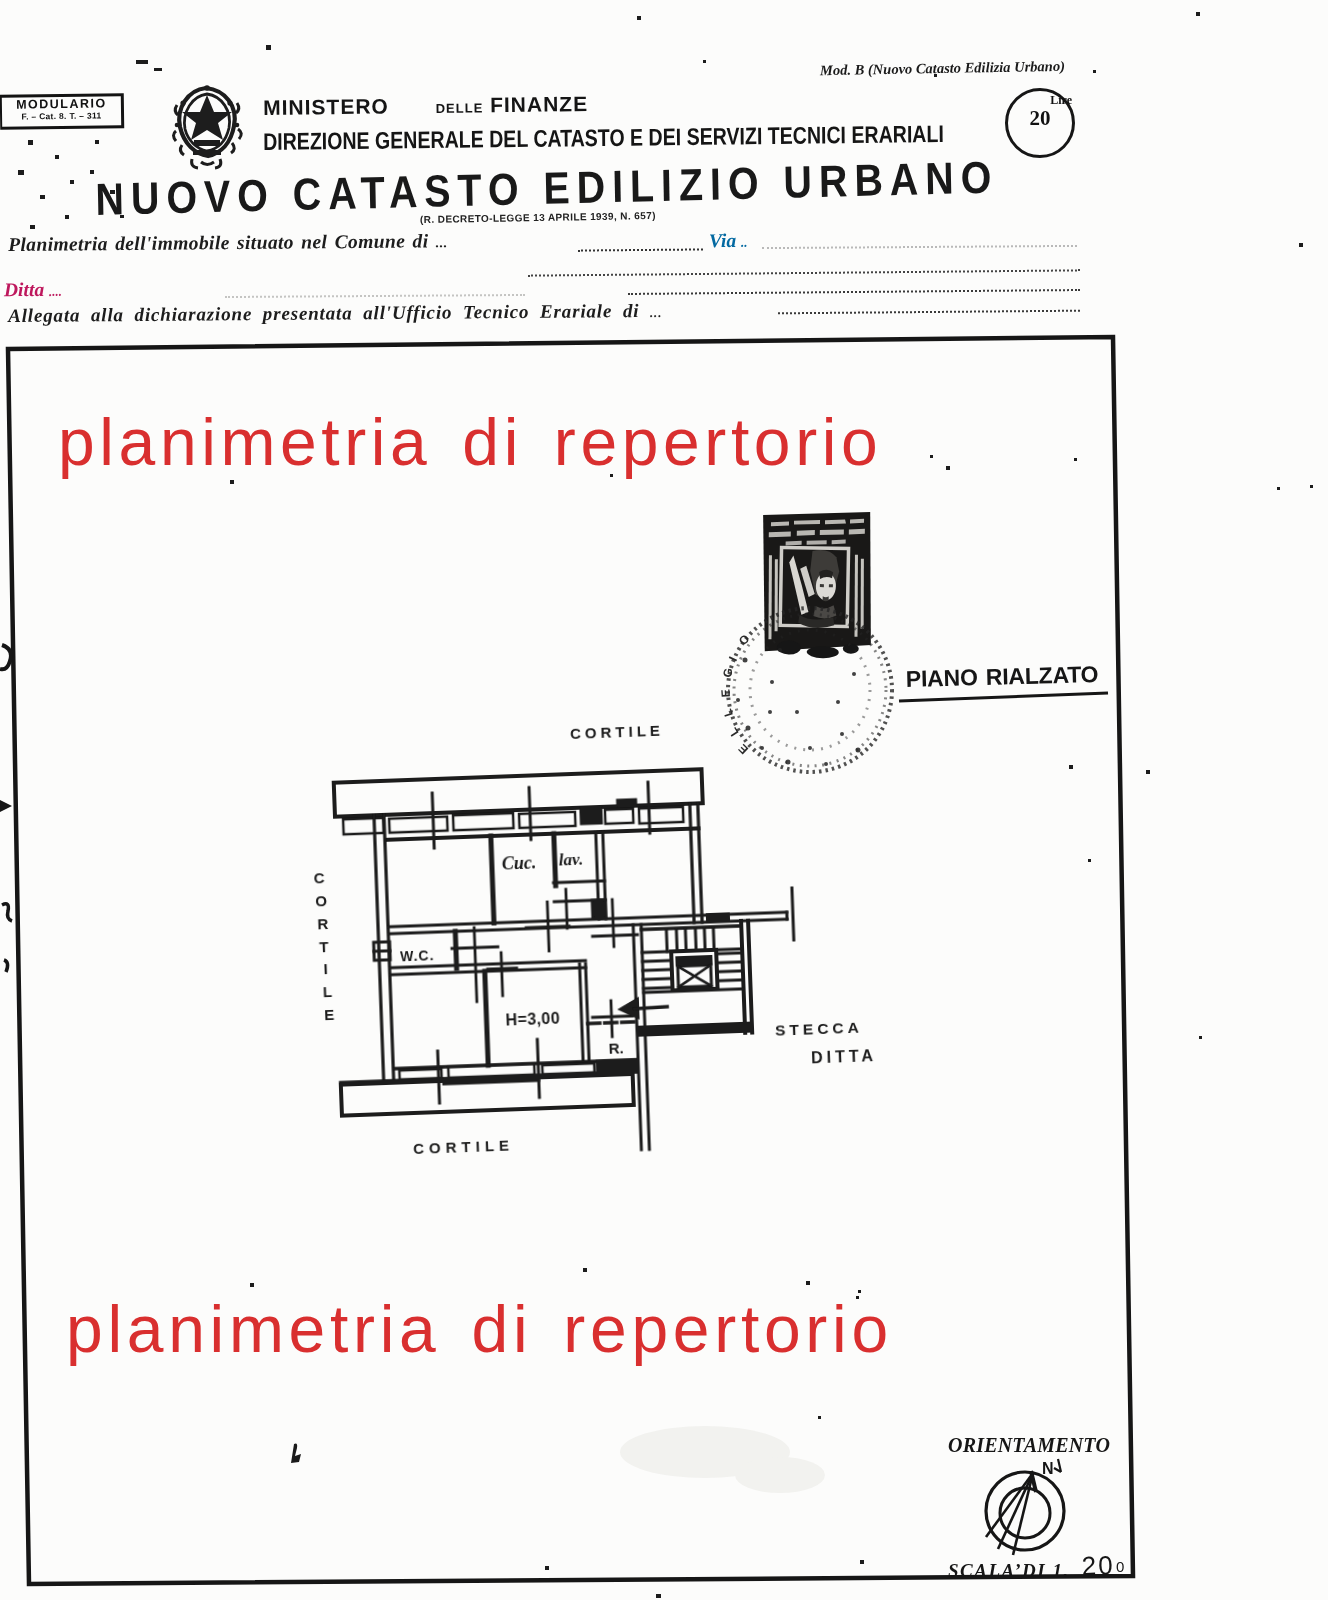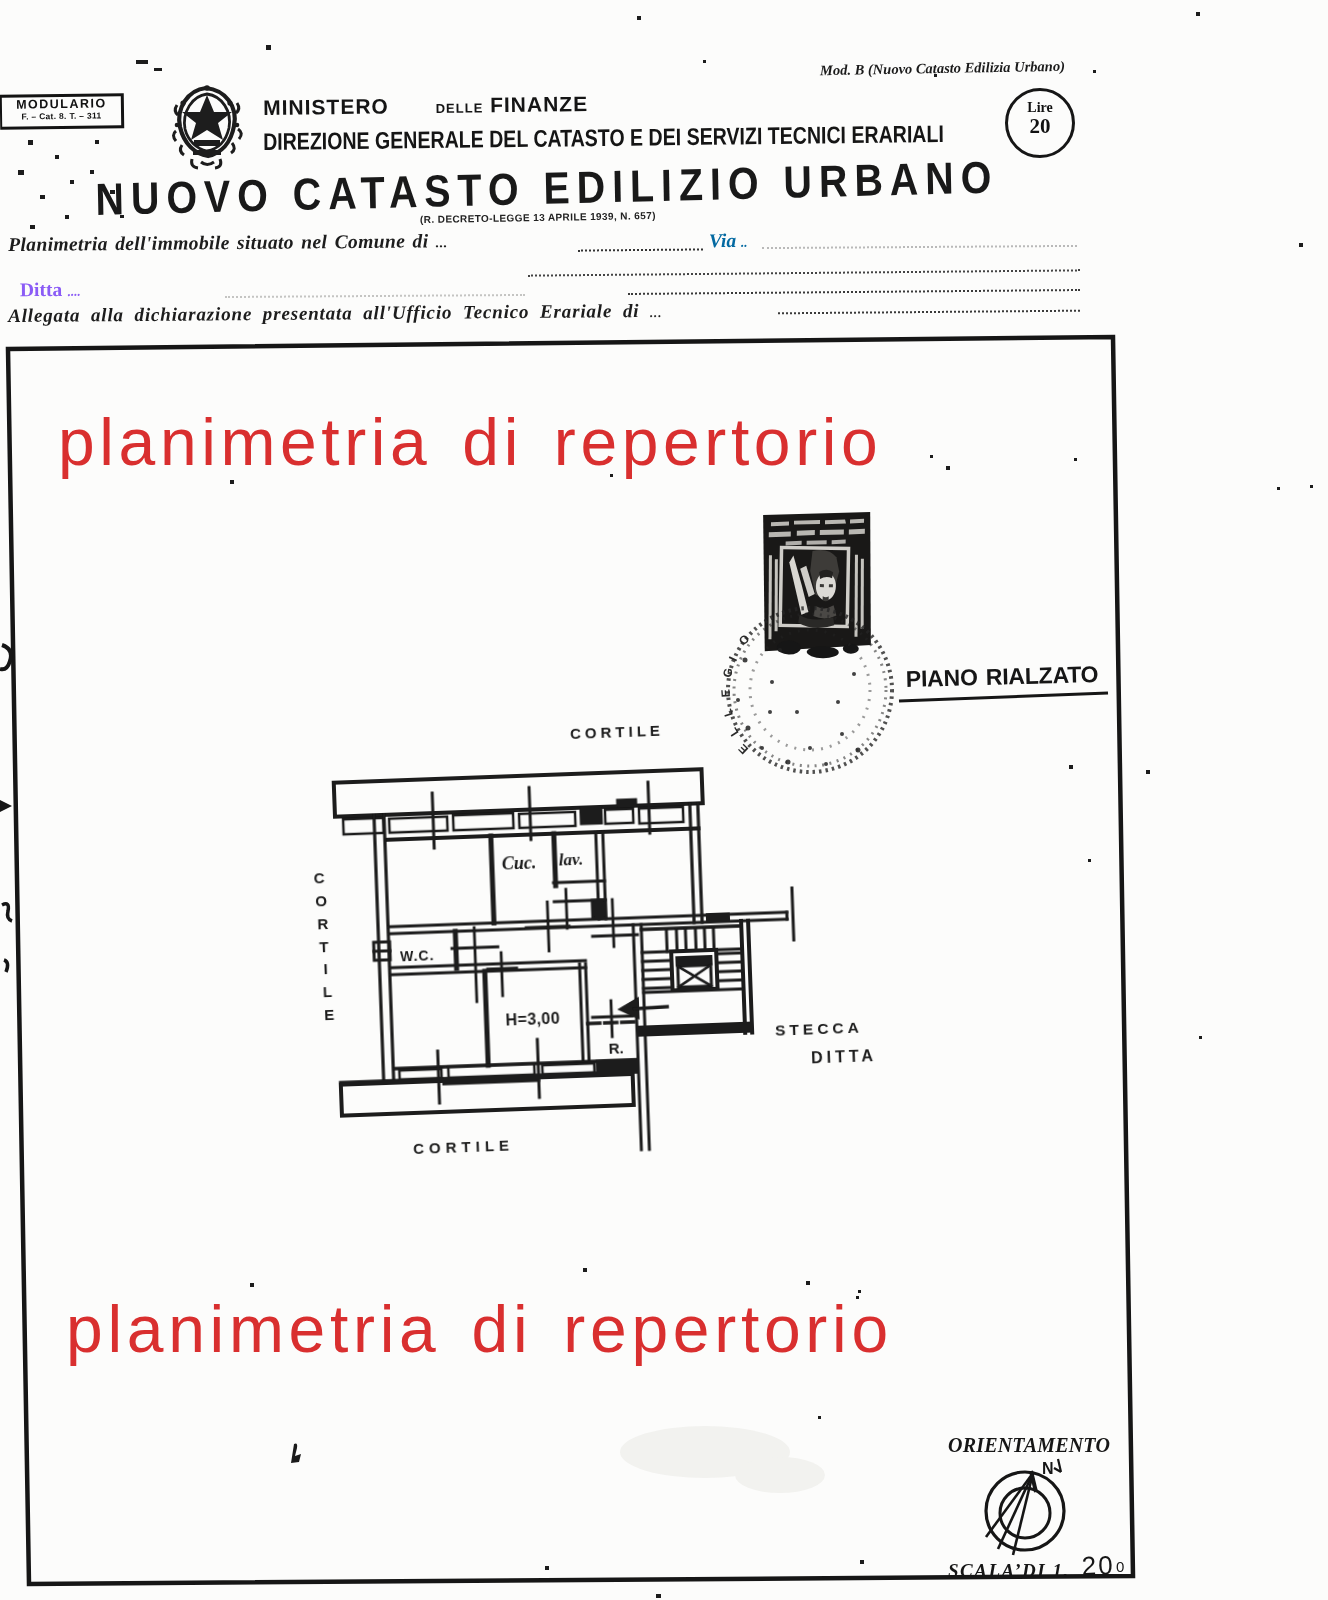--- a/index.html
+++ b/index.html
@@ -39,35 +39,35 @@
 
 <div class="abs" style="left:263px;top:128px;width:860px;font-size:24px;font-weight:bold;color:#151515;transform:scaleX(0.815) rotate(-0.55deg);transform-origin:left top;white-space:nowrap;">DIREZIONE GENERALE DEL CATASTO E DEI SERVIZI TECNICI ERARIALI</div>
 
 <div class="abs" style="left:96px;top:174px;width:920px;font-size:45px;font-weight:bold;color:#191919;letter-spacing:8px;transform:scaleX(0.875) rotate(-1.25deg);transform-origin:left bottom;white-space:nowrap;">NUOVO CATASTO EDILIZIO URBANO</div>
 
 <div class="abs" style="left:420px;top:212px;font-size:10px;font-weight:bold;color:#222;letter-spacing:0.4px;transform:rotate(-1deg);" class2="ser">(R. DECRETO-LEGGE 13 APRILE 1939, N. 657)</div>
 
 <div class="abs ser" style="left:820px;top:60px;font-size:14.5px;font-weight:bold;font-style:italic;color:#1a1a1a;transform:rotate(-1deg);">Mod. B (Nuovo Catasto Edilizia Urbano)</div>
 
 <div class="abs" style="left:1005px;top:88px;width:64px;height:64px;border:3.5px solid #161616;border-radius:50%;text-align:center;">
-  <div class="ser" style="font-size:14px;font-weight:bold;color:#111;margin-top:9px;line-height:16px;">Lire</div>
+  <div class="ser" style="font-size:12px;font-weight:bold;color:#111;margin-top:1px;line-height:16px;text-align:right;">Lire</div>
   <div class="ser" style="font-size:21px;font-weight:bold;color:#111;line-height:20px;">20</div>
 </div>
 
 <div class="abs ser" style="left:8px;top:234px;font-size:19.5px;font-weight:bold;font-style:italic;color:#1d1d1d;letter-spacing:0.4px;word-spacing:2px;transform:rotate(-0.5deg);transform-origin:left top;">Planimetria  dell'immobile  situato  nel  Comune  di <span style="font-size:14px;">...</span></div>
 
 <div class="abs" style="left:578px;top:249px;width:125px;border-bottom:2.5px dotted #333;transform:rotate(-0.5deg);"></div>
 
 <div class="abs ser" style="left:709px;top:230px;font-size:19.5px;font-weight:bold;font-style:italic;color:#0369a1;transform:rotate(-0.8deg);">Via <span style="font-size:13px;">..</span></div>
 
 <div class="abs" style="left:762px;top:246px;width:315px;border-bottom:2px dotted #b9b9b9;transform:rotate(-0.4deg);"></div>
 
 <div class="abs" style="left:528px;top:272px;width:552px;border-bottom:2.5px dotted #444;transform:rotate(-0.55deg);"></div>
 
-<div class="abs ser" style="left:20px;top:279px;font-size:19.5px;font-weight:bold;color:#8b5cf6;transform:rotate(-0.4deg);">Ditta <span style="font-size:13px;">....</span></div>
+<div class="abs ser" style="left:4px;top:279px;font-size:19.5px;font-weight:bold;font-style:italic;color:#be185d;transform:rotate(-0.4deg);">Ditta <span style="font-size:13px;">....</span></div>
 
 <div class="abs" style="left:225px;top:295px;width:300px;border-bottom:2px dotted #c4c4c2;transform:rotate(-0.4deg);"></div>
 
 <div class="abs" style="left:628px;top:291px;width:452px;border-bottom:2.5px dotted #3a3a3a;transform:rotate(-0.5deg);"></div>
 
 <div class="abs ser" style="left:8px;top:305px;font-size:19px;font-weight:bold;font-style:italic;color:#1d1d1d;letter-spacing:0.85px;word-spacing:5px;transform:rotate(-0.45deg);transform-origin:left top;">Allegata  alla  dichiarazione  presentata  all'Ufficio  Tecnico  Erariale  di <span style="font-size:13px;">...</span></div>
 
 <div class="abs" style="left:778px;top:311px;width:302px;border-bottom:2.5px dotted #3a3a3a;transform:rotate(-0.5deg);"></div>
 
 <div class="abs" style="left:58px;top:404px;font-size:66px;color:#d92f2f;letter-spacing:4.6px;word-spacing:8px;">planimetria di repertorio</div>

